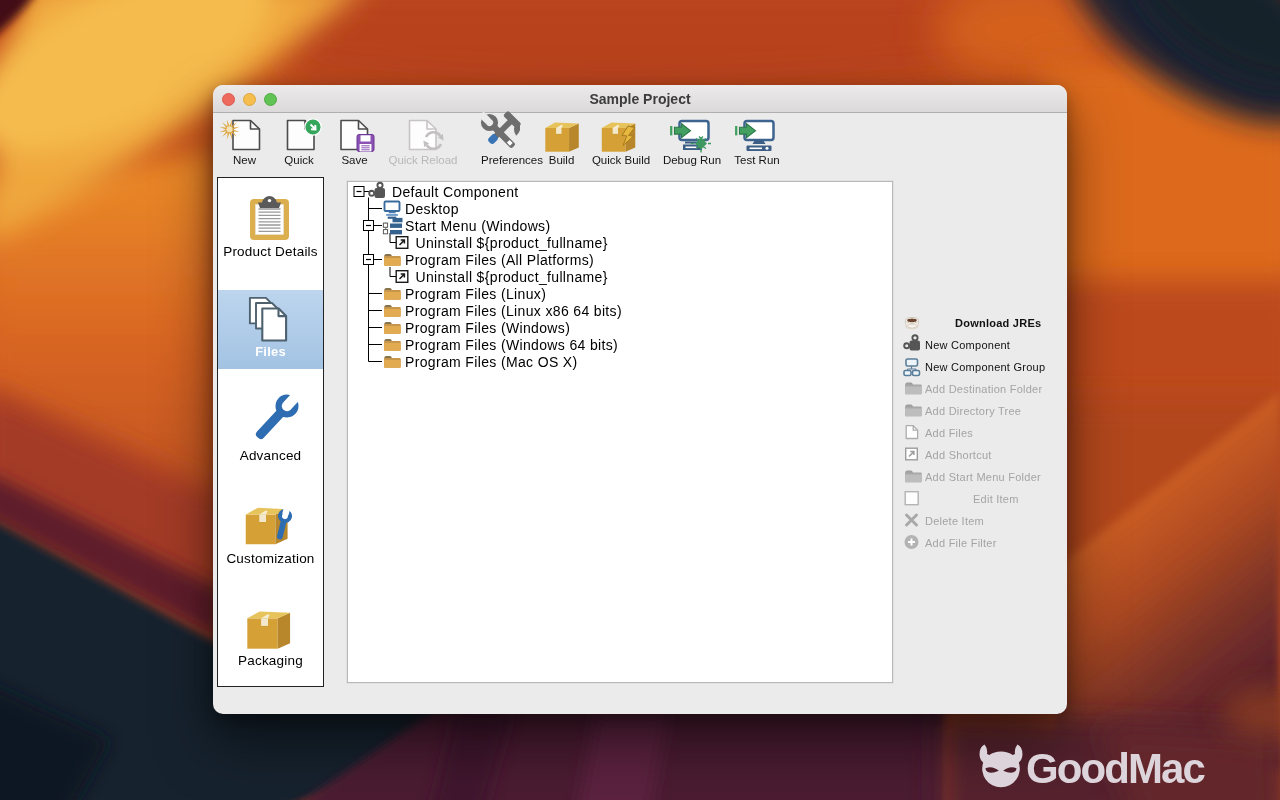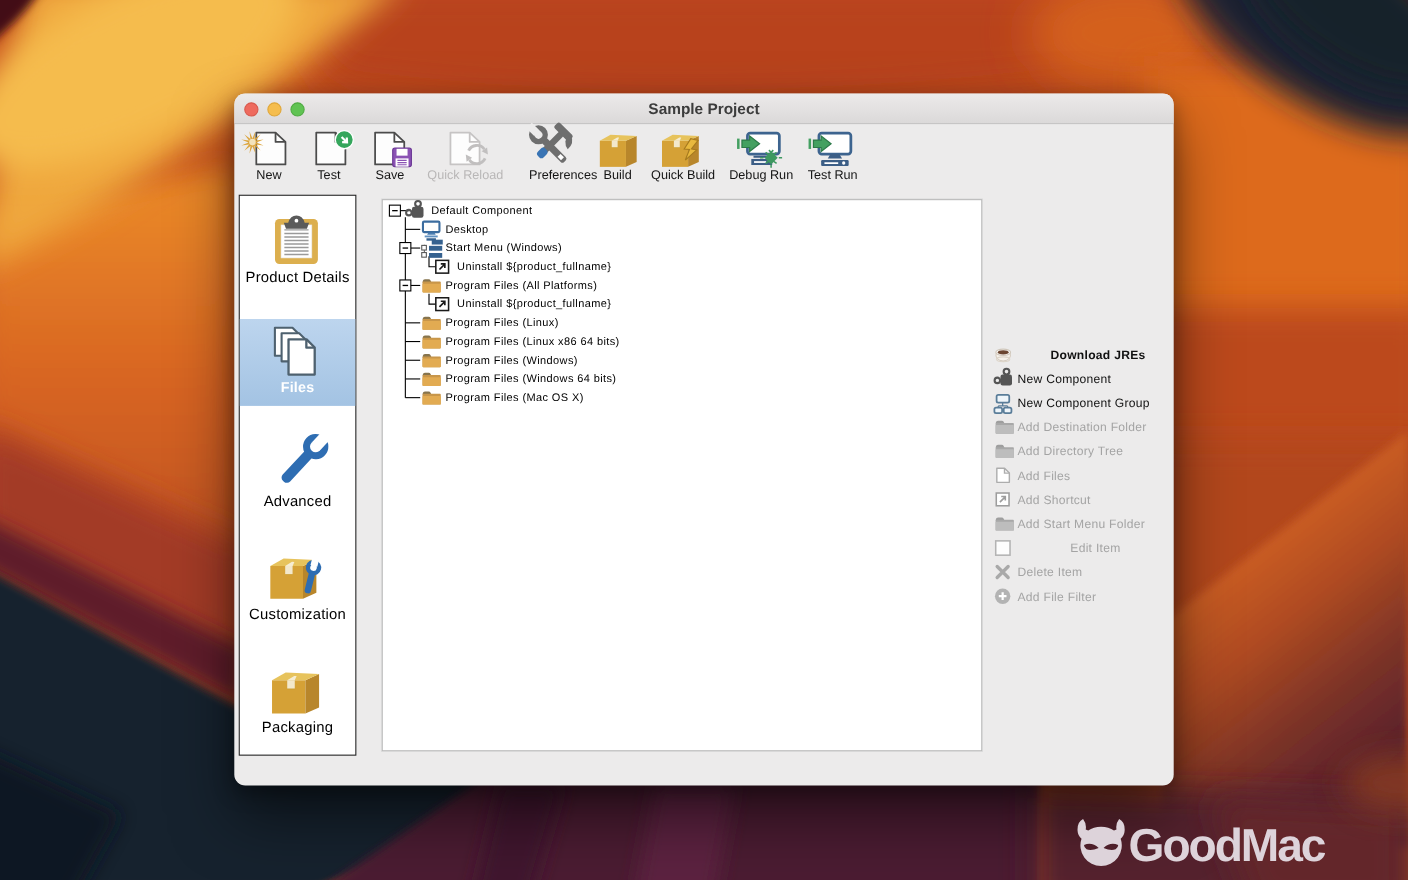--- a/index.html
+++ b/index.html
@@ -14,21 +14,21 @@
        font-size:14px;font-weight:bold;color:#3c3c3c;}
   .tblabel{position:absolute;top:154px;font-size:11.5px;color:#151515;text-align:left;transform:translateX(-50%);white-space:nowrap;}
   .tblabel.dis{color:#b9b7b7;}
   #sidebar{position:absolute;left:217px;top:177px;width:107px;height:510px;background:#fff;
        border:1px solid #222;box-sizing:border-box;}
   #filescell{position:absolute;left:218px;top:290px;width:105px;height:79px;
        background:linear-gradient(#bdd5ee,#a3c3e3);}
   .sblabel{position:absolute;left:218px;width:105px;text-align:center;font-size:13.5px;letter-spacing:0.2px;color:#000000;}
   #treepanel{position:absolute;left:347px;top:181px;width:546px;height:502px;background:#fff;
        border:1px solid #b9b9b9;box-sizing:border-box;box-shadow:0 0 0 0.5px #d8d8d8;}
-  .trow{position:absolute;font-size:10px;color:#000;white-space:nowrap;transform:translateY(-50%);letter-spacing:0.35px;}
+  .trow{position:absolute;font-size:14px;color:#000;white-space:nowrap;transform:translateY(-50%);letter-spacing:0.35px;}
   .arow{position:absolute;font-size:11px;letter-spacing:0.25px;white-space:nowrap;color:#111;transform:translateY(-50%);}
   .arow.dis{color:#a4a4a4;}
 </style>
 </head>
 <body>
 <svg id="wall" width="1280" height="800" viewBox="0 0 1280 800">
 <defs>
 <filter id="b4" x="-50%" y="-50%" width="200%" height="200%">
         <feGaussianBlur stdDeviation="4"></feGaussianBlur>
       </filter>
@@ -164,21 +164,21 @@
       <rect x="-12.5" y="145.5" width="25" height="5.5" rx="1" fill="#3c5e86"></rect>
       <rect x="-9.5" y="147.5" width="12.5" height="1.6" fill="#fff"></rect>
       <circle cx="8" cy="148.2" r="1.5" fill="#fff"></circle>
       <g>
         <path d="M-19.5,127.3 h7 v-3.6 l9,7 l-9,7 v-3.6 h-7 z" fill="#44a061" stroke="#2c7a49" stroke-width="1.1"></path>
 <path d="M-22.8,126 v9.4" stroke="#44a061" stroke-width="2.3"></path>
       </g>
     </g>
   </svg>
 <div class="tblabel" style="left:244.5px;">New</div>
-<div class="tblabel" style="left:299px;">Test</div>
+<div class="tblabel" style="left:299px;">Quick</div>
 <div class="tblabel" style="left:354.5px;">Save</div>
 <div class="tblabel dis" style="left:423px;">Quick Reload</div>
 <div class="tblabel" style="left:500px;margin-left:12px;">Preferences</div>
 <div class="tblabel" style="left:561.5px;">Build</div>
 <div class="tblabel" style="left:621px;">Quick Build</div>
 <div class="tblabel" style="left:692px;">Debug Run</div>
 <div class="tblabel" style="left:757px;">Test Run</div>
 <div id="sidebar"></div>
 <div id="filescell"></div>
 <svg style="position:absolute;left:0;top:0" width="1280" height="800" viewBox="0 0 1280 800">

